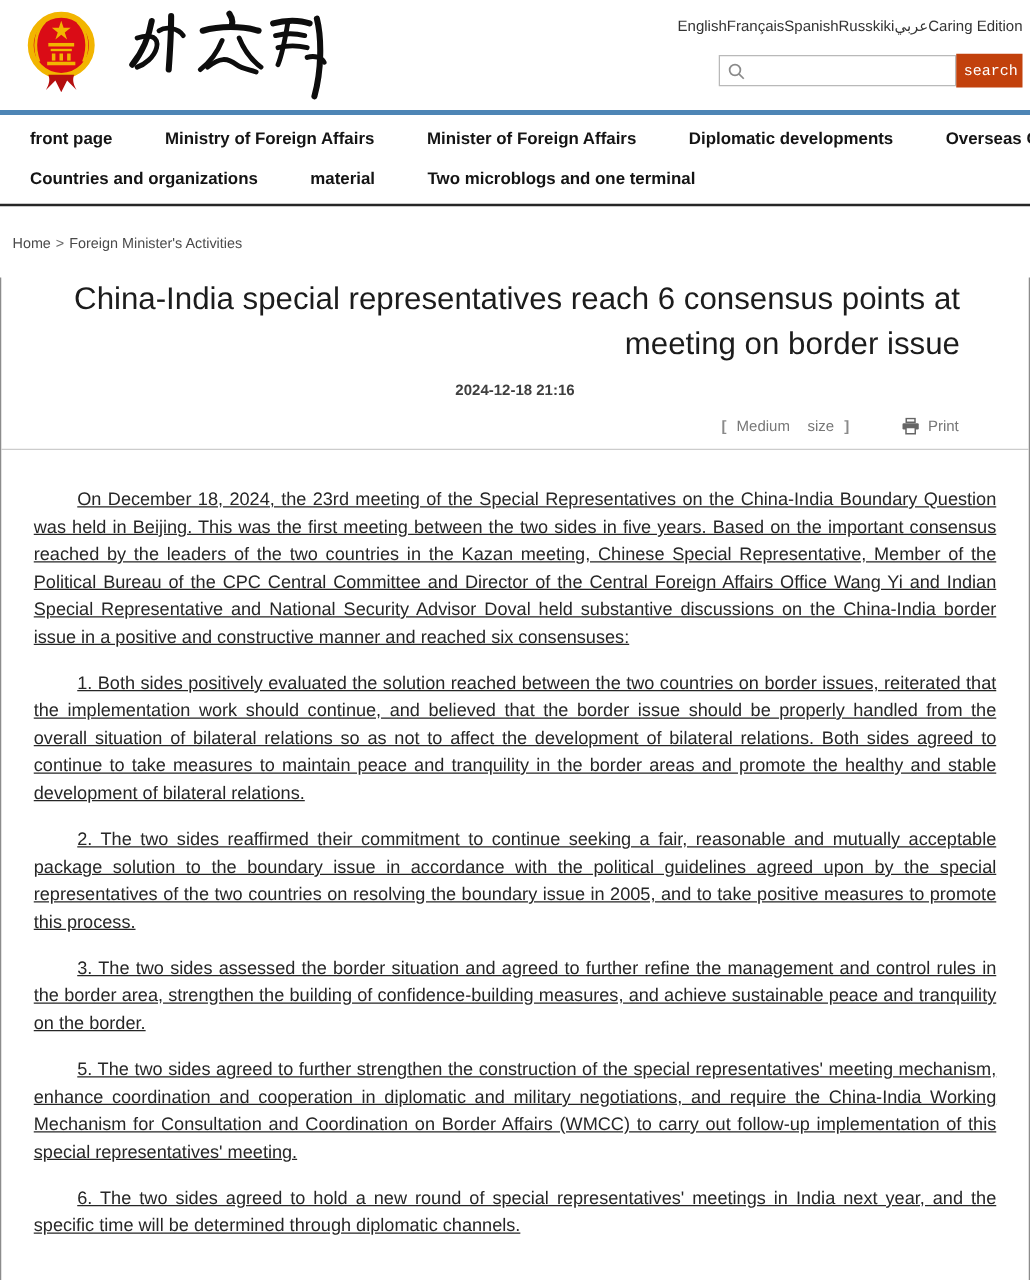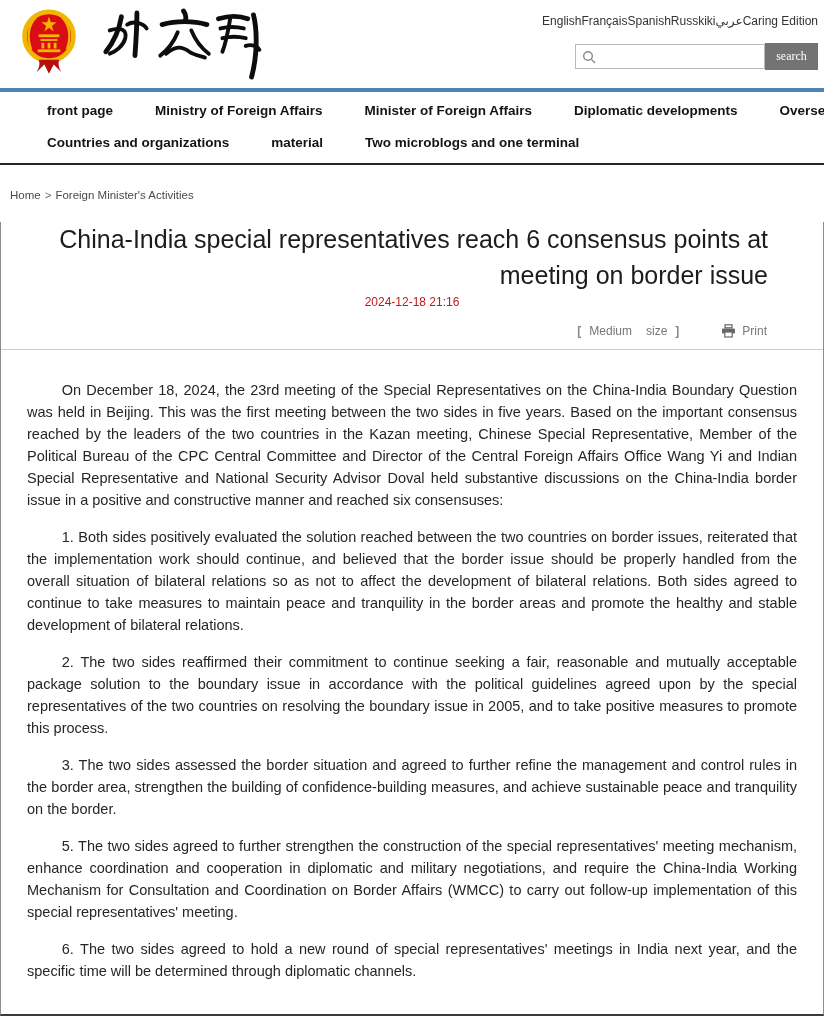--- a/index.html
+++ b/index.html
@@ -28,33 +28,33 @@
   .search-box {
     width: 190px; height: 25px;
     border: 1px solid #b9b9b9;
     display: flex; align-items: center;
     padding: 0 6px; background: #fff;
   }
   .search-box svg { flex: 0 0 auto; }
   .search-input { border: none; outline: none; flex: 1; font-size: 12px; min-width: 0; margin-left: 5px; }
   .search-btn {
     width: 53px; height: 27px;
-    background: #737373; color: #fff;
+    background: #c2410c; color: #fff;
     border: none; font-size: 12px; cursor: pointer;
-    font-family: Liberation Serif, serif;
+    font-family: Liberation Mono, monospace;
   }
 
   
   .main-nav {
     border-top: 4px solid #4d85b5;
     border-bottom: 2px solid #262626;
     padding: 11px 0 13px;
     margin-top: 2px;
   }
-  .nav-row { display: flex; gap: 42px; padding-left: 47px; }
+  .nav-row { display: flex; gap: 42px; padding-left: 24px; }
   .nav-row + .nav-row { margin-top: 17px; }
   .nav-item {
     font-weight: bold; font-size: 13.5px; color: #141414;
     white-space: nowrap; cursor: pointer;
   }
 
   
   .breadcrumb { font-size: 11.5px; color: #4a4a4a; padding: 9px 0 8px 10px; margin-top: 15px; }
   .breadcrumb .crumb { cursor: pointer; }
   .breadcrumb .sep { margin: 0 4px; color: #6a6a6a; }
@@ -65,38 +65,39 @@
     border-right: 1px solid #8c8c8c;
     border-bottom: 2px solid #3c3c3c;
     padding-bottom: 32px;
     margin-bottom: 10px;
   }
   .article-title {
     font-size: 25px; font-weight: 400; color: #1c1c1c;
     text-align: right; line-height: 1.42;
     margin: 13px auto 0; max-width: 712px;
   }
-  .article-date { text-align: center; color: #b91c1c; font-size: 12px; margin-top: 2px; }
+  .article-date { text-align: center; color: #404040; font-size: 12px; margin-top: 12px; font-weight: bold; }
   .meta-row {
     display: flex; justify-content: flex-end; align-items: center;
     gap: 42px; padding-right: 56px; margin-top: 15px;
     font-size: 12px; color: #777;
   }
   .font-size-ctrl { display: flex; align-items: center; }
   .font-size-ctrl .bracket { color: #8a8a8a; font-weight: bold; }
   .font-size-ctrl .size-current { margin: 0 14px 0 8px; cursor: pointer; }
   .font-size-ctrl .size-label { margin-right: 8px; }
   .print-ctrl { display: flex; align-items: center; gap: 6px; cursor: pointer; }
   .divider { border: none; border-top: 1px solid #cccccc; margin: 11px 0 0; }
 
   .article-body { padding: 29px 26px 0; }
   .article-body p {
     font-size: 14.5px; line-height: 22px; color: #262626;
     text-align: justify; text-indent: 2.4em;
     margin: 0 0 15px;
+    text-decoration: underline;
   }
   .article-body p:last-child { margin-bottom: 0; }
 </style>
 </head>
 <body>
 
 <header class="site-header">
   <div class="logo-area">
     <svg class="emblem-svg" viewBox="0 0 66 72" aria-hidden="true">
       <circle cx="33" cy="32" r="26" fill="#da0c16" stroke="#f2b500" stroke-width="5"></circle>

